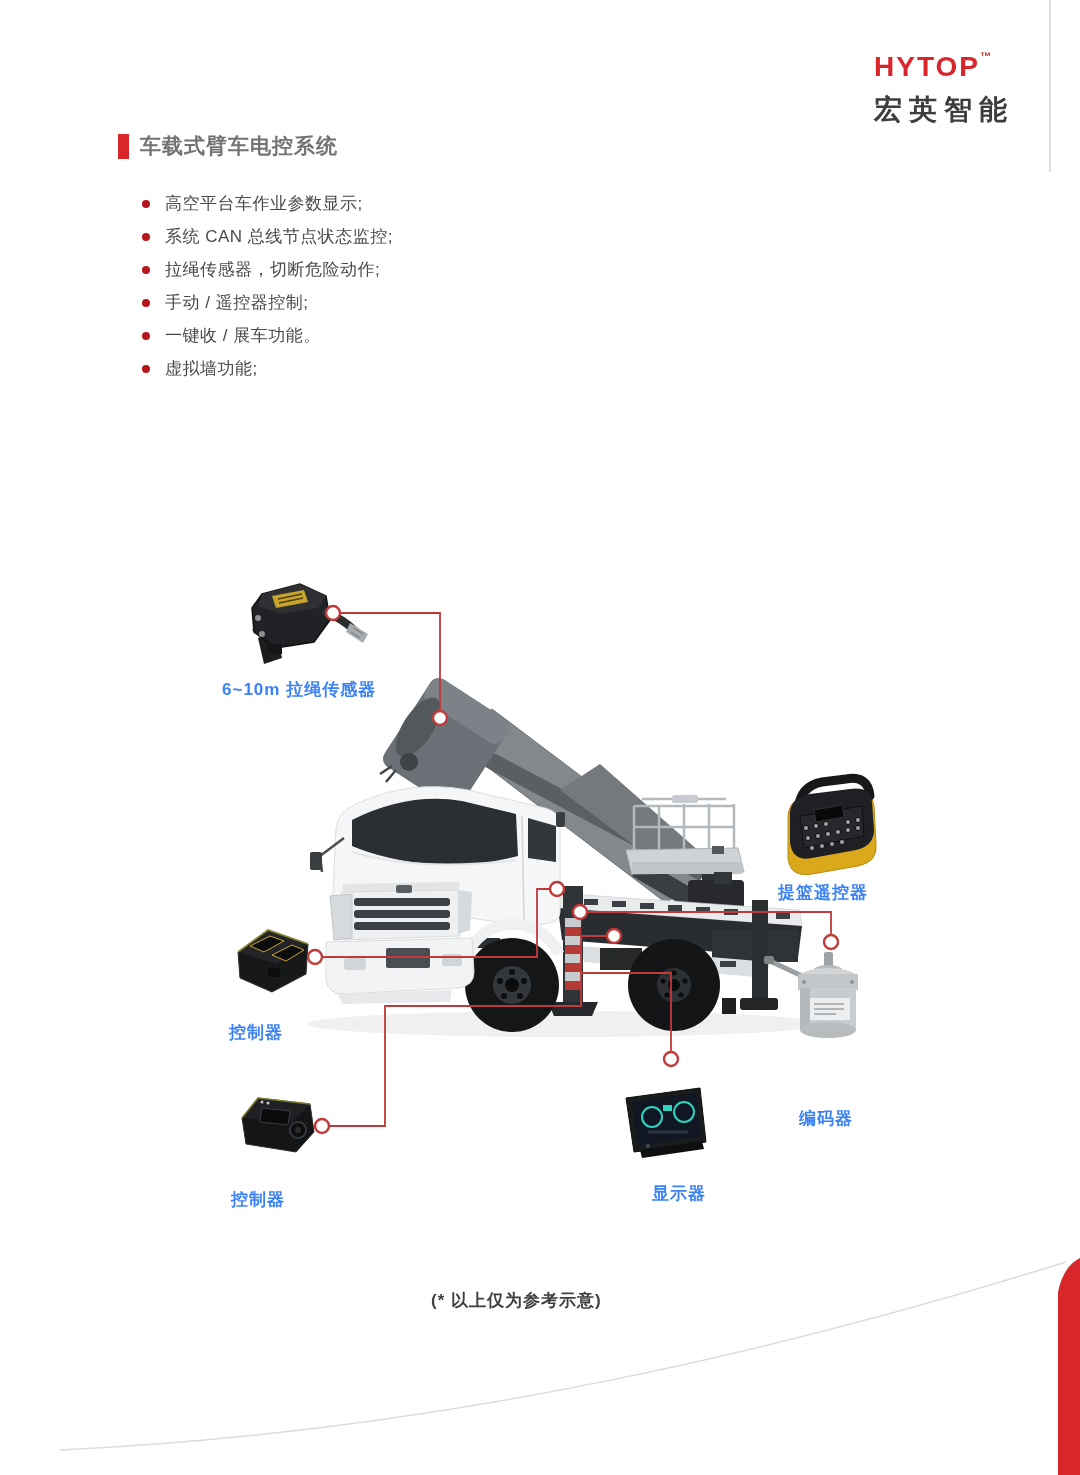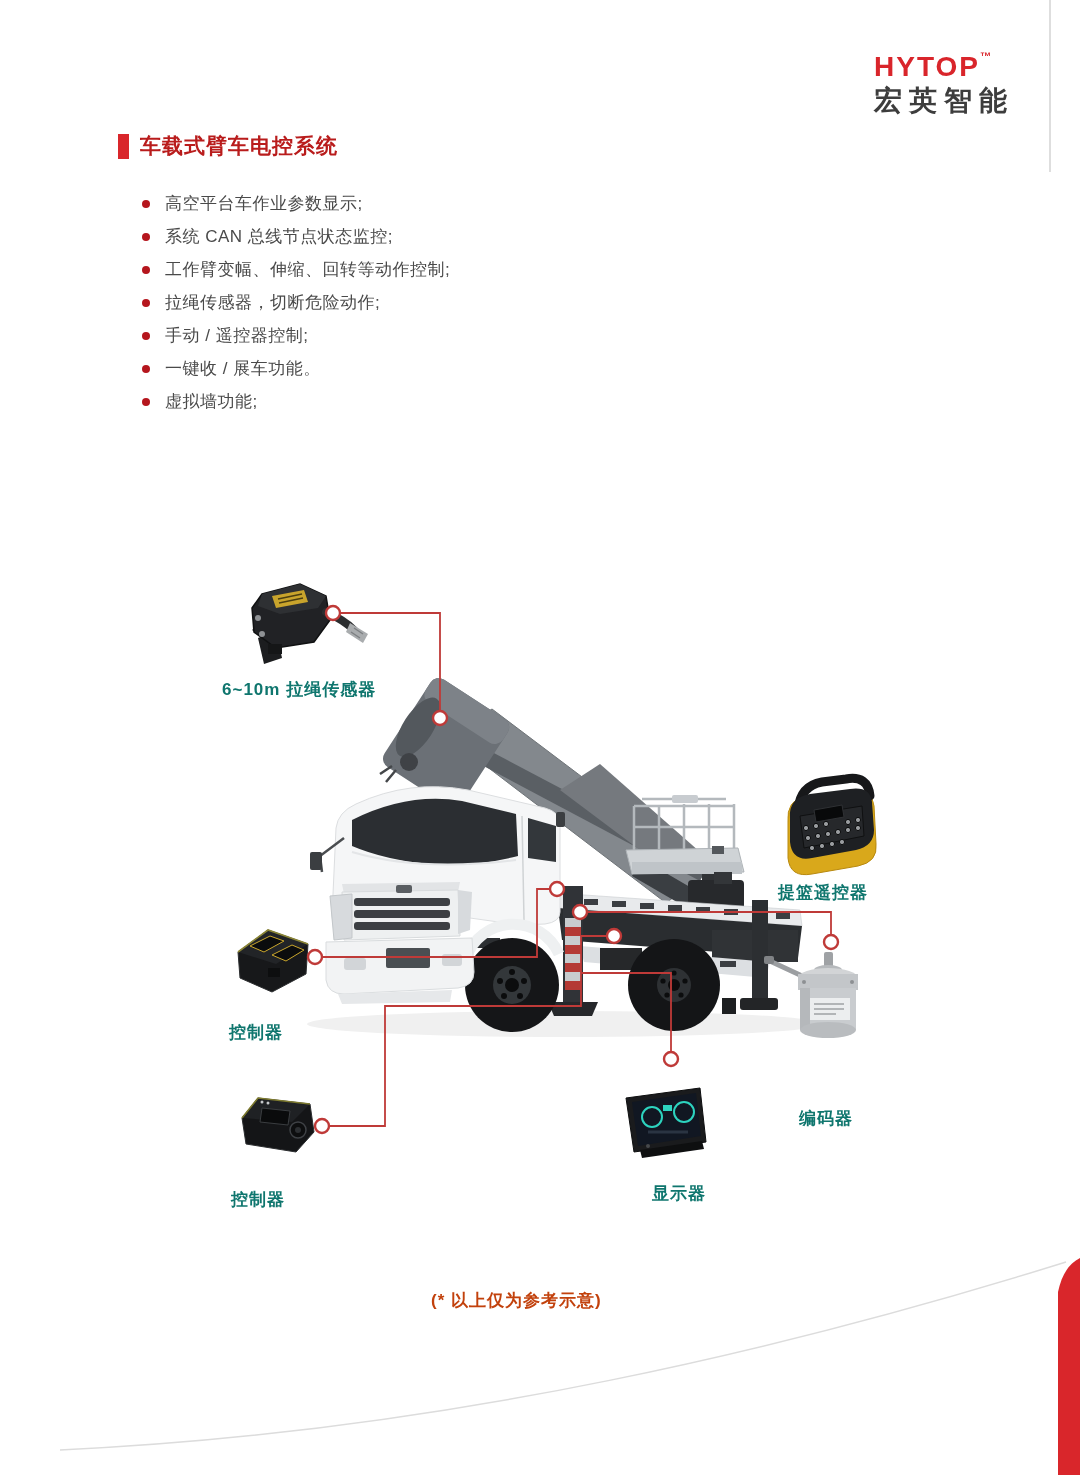--- a/index.html
+++ b/index.html
@@ -4,46 +4,46 @@
 <style>
   html,body { margin:0; padding:0; }
   body {
     width:1080px; height:1475px; position:relative; background:#ffffff;
     font-family:"Liberation Sans", sans-serif; overflow:hidden;
   }
   
   .logo { position:absolute; top:50px; right:66px; text-align:left; }
   .logo .brand { font-size:28px; font-weight:800; color:#d9252b; letter-spacing:2px; line-height:34px; }
   .logo .tm { font-size:11px; vertical-align:top; color:#d9252b; font-weight:700; }
-  .logo .company { font-size:28px; font-weight:700; color:#3d3d3d; letter-spacing:7px; line-height:32px; margin-top:1px; }
+  .logo .company { font-size:28px; font-weight:700; color:#3d3d3d; letter-spacing:7px; line-height:32px; margin-top:10px; }
   .edge-line { position:absolute; top:0; left:1049px; width:2px; height:172px; background:#dedede; }
 
   
   .section-title { position:absolute; top:132px; left:118px; display:flex; align-items:center; }
   .section-title .bar { width:11px; height:25px; background:#d9262b; margin-right:11px; }
-  .section-title .txt { font-size:21px; font-weight:700; color:#b91c1c; letter-spacing:1px; }
+  .section-title .txt { font-size:21px; font-weight:700; color:#737373; letter-spacing:1px; }
 
   
   .features { position:absolute; top:190px; left:138px; list-style:none; margin:4px; padding:0; }
   .features li { display:flex; align-items:flex-start; margin-bottom:13px; height:20px; }
   .features .dot { width:8px; height:8px; border-radius:50%; background:#b5161d; margin:6px 15px 0 0; flex:none; }
   .features .ftx { font-size:17px; color:#4a4a4a; letter-spacing:0.5px; line-height:20px; }
 
   
   .diagram-svg { position:absolute; top:0; left:0; }
-  .lbl { position:absolute; color:#0f766e; font-weight:700; font-size:17px; letter-spacing:1px; white-space:nowrap; }
+  .lbl { position:absolute; color:#3b82f6; font-weight:700; font-size:17px; letter-spacing:1px; white-space:nowrap; }
   .lbl-rope { top:678px; left:222px; }
   .lbl-remote { top:881px; left:778px; }
   .lbl-ctrl-top { top:1021px; left:229px; }
   .lbl-encoder { top:1059px; left:799px;margin-top:48px; }
   .lbl-ctrl-bottom { top:1188px; left:231px; }
   .lbl-display { top:1182px; left:652px; }
 
   
-  .footnote { position:absolute; top:1289px; left:431px; font-size:17px; font-weight:600; color:#c2410c; letter-spacing:1px; }
+  .footnote { position:absolute; top:1289px; left:431px; font-size:17px; font-weight:600; color:#404040; letter-spacing:1px; }
 </style>
 </head>
 <body>
 
 <div class="logo">
   <div>
     <span class="brand">HYTOP</span><span class="tm">™</span>
   </div>
   <div class="company">宏英智能</div>
 </div>
@@ -55,24 +55,20 @@
 </div>
 
 <ul class="features">
   <li>
       <span class="dot"></span>
       <span class="ftx">高空平台车作业参数显示;</span>
     </li>
   <li>
       <span class="dot"></span>
       <span class="ftx">系统 CAN 总线节点状态监控;</span>
-    </li>
-  <li>
-      <span class="dot"></span>
-      <span class="ftx">工作臂变幅、伸缩、回转等动作控制;</span>
     </li>
   <li>
       <span class="dot"></span>
       <span class="ftx">拉绳传感器，切断危险动作;</span>
     </li>
   <li>
       <span class="dot"></span>
       <span class="ftx">手动 / 遥控器控制;</span>
     </li>
   <li>

